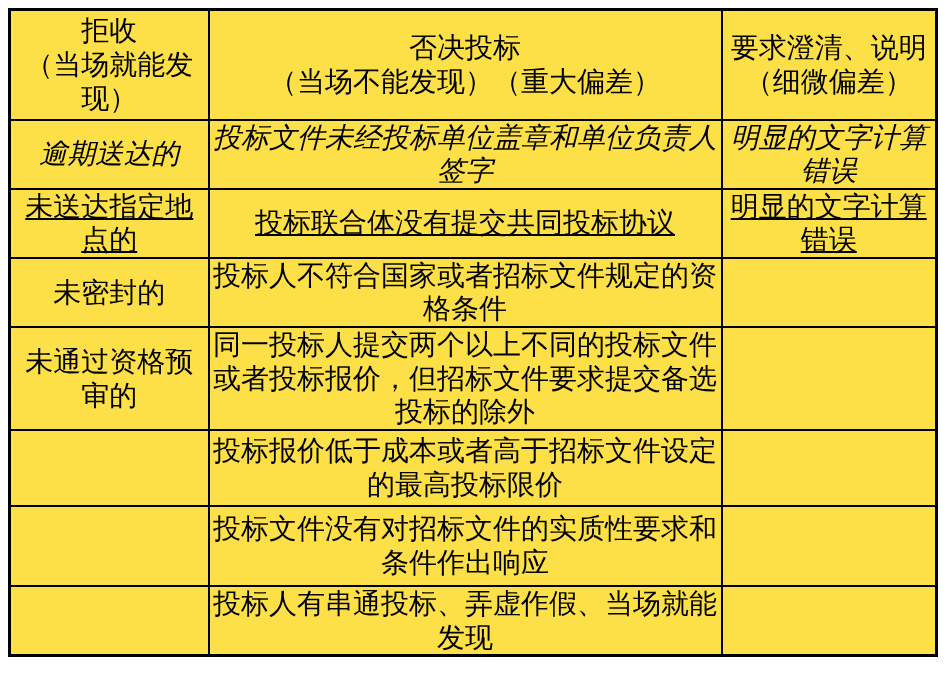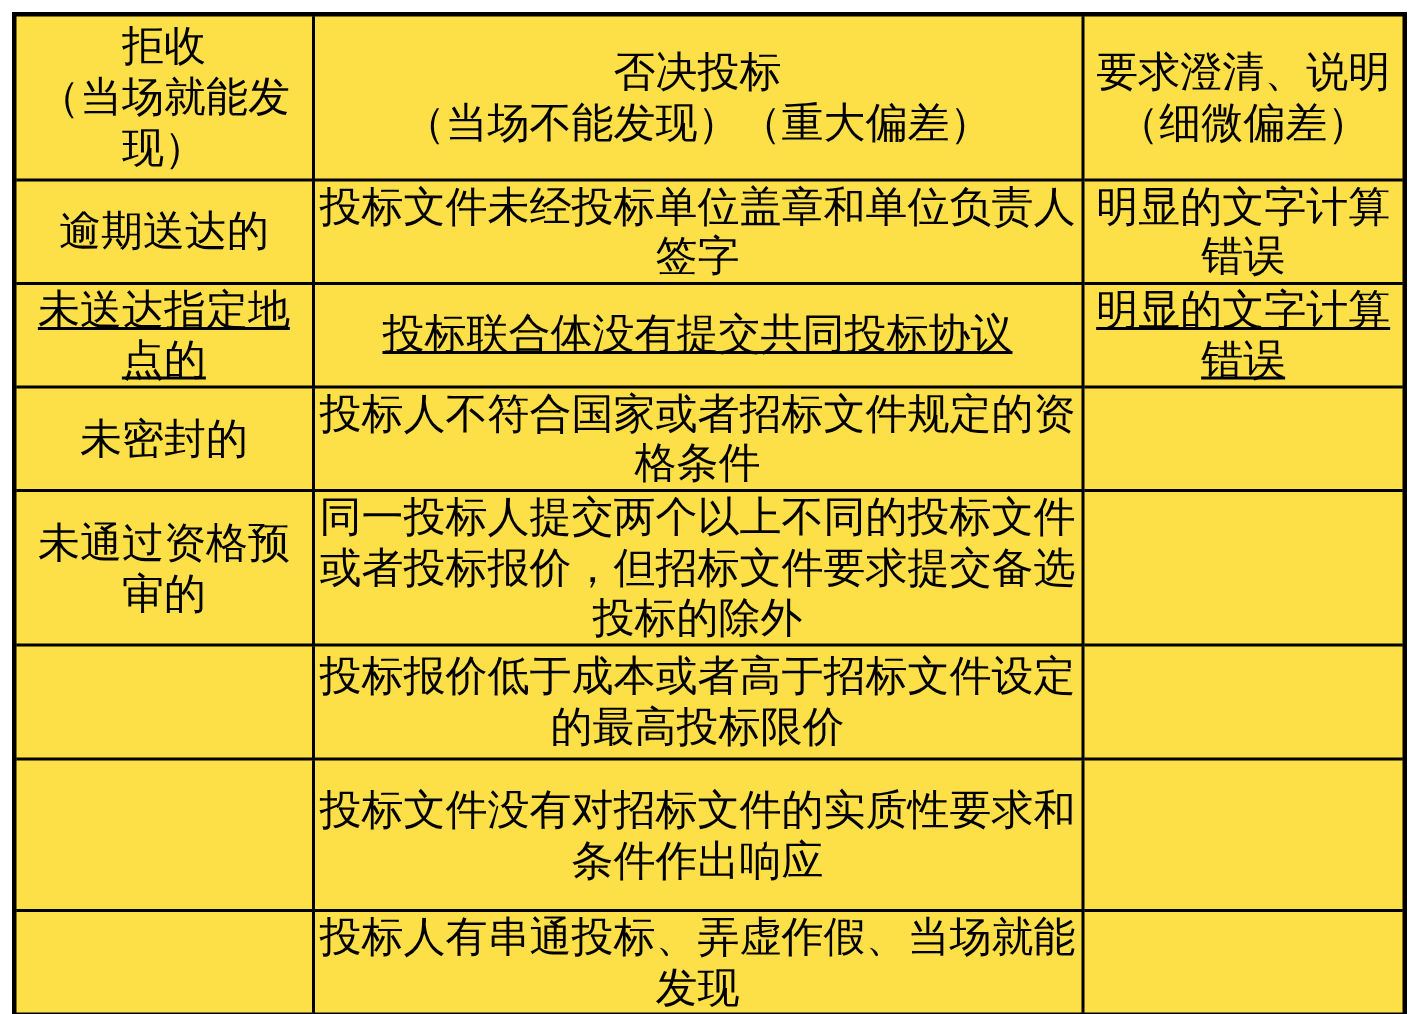--- a/index.html
+++ b/index.html
@@ -26,26 +26,26 @@
     vertical-align: middle;
     color: #000000;
     font-size: 28px;
     font-weight: normal;
     line-height: 1.2;
     white-space: pre-line;
     padding: 0 3px;
     overflow: hidden;
   }
   tr.r-head { height: 110px; }
-  tr.r2 { height: 66px; }
+  tr.r2 { height: 66px; font-style: italic; }
   tr.r3 { height: 65px; text-decoration: underline; }
   tr.r4 { height: 67px; }
   tr.r5 { height: 103px; margin-top: 32px; }
   tr.r6 { height: 76px; }
-  tr.r7 { height: 101px; }
+  tr.r7 { height: 80px; }
   tr.r8 { height: 66px; }
 </style>
 </head>
 <body>
 
 <table class="bid-table">
   <colgroup>
     <col class="c1">
     <col class="c2">
     <col class="c3">

